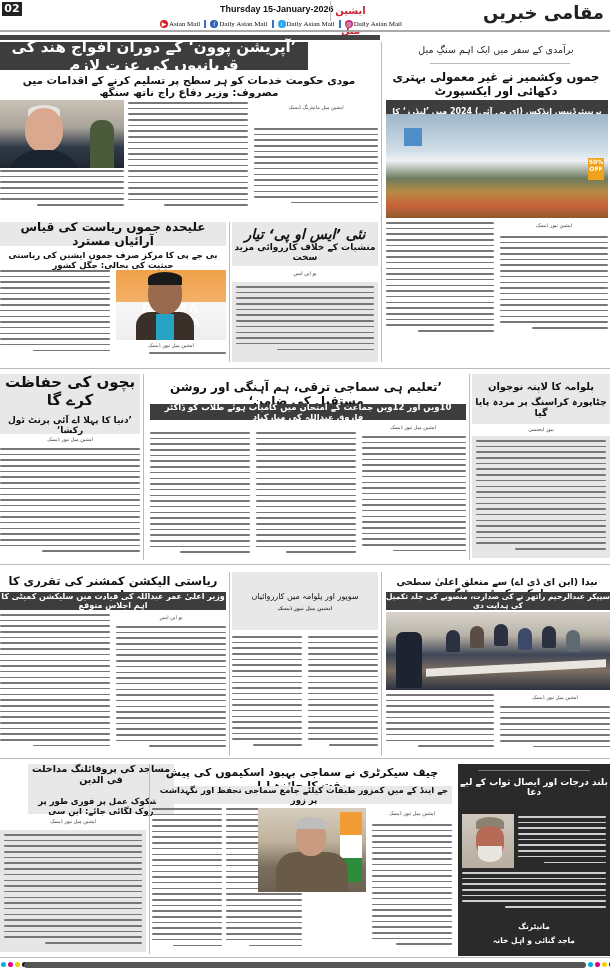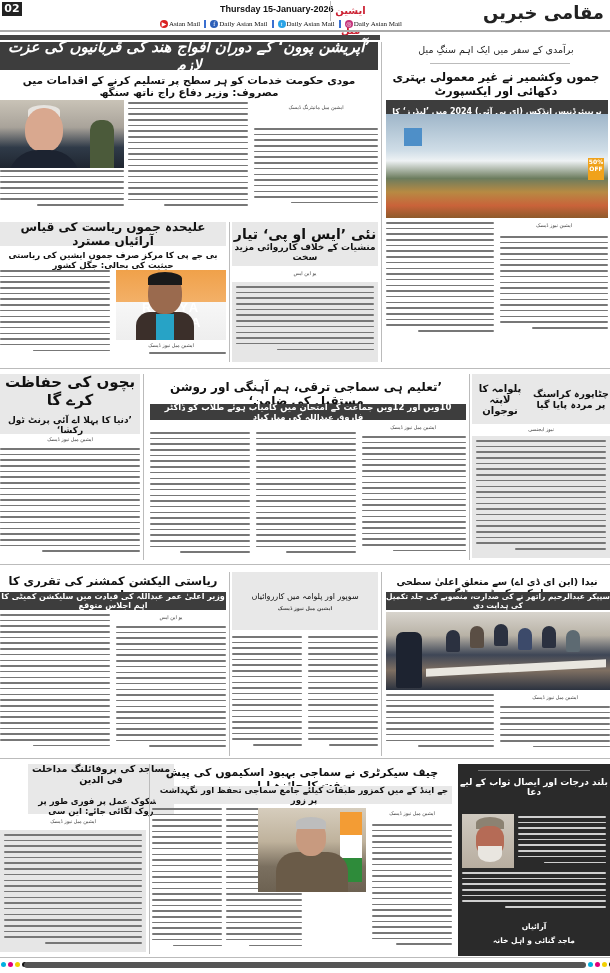--- a/index.html
+++ b/index.html
@@ -86,21 +86,21 @@
   <span class="sep"></span>
   <span><span class="ic" style="background:#2d5fb8">f</span><span>Daily Asian Mail</span></span>
   <span class="sep"></span>
   <span><span class="ic" style="background:#2aa3e6">t</span><span>Daily Asian Mail</span></span>
   <span class="sep"></span>
   <span><span class="ic" style="background:#c4327a">◎</span><span>Daily Asian Mail</span></span>
 </div>
 <div class="abs rule-top"></div>
 <div class="abs bar-top"></div>
 
-<div class="abs hl-dark rtl urdu" style="left:0;top:42px;width:378px;height:28px;font-size:15px;font-style:italic;">
+<div class="abs hl-dark rtl urdu" style="left:0;top:42px;width:308px;height:28px;font-size:15px;">
   <span>’آپریشن پوون‘ کے دوران افواج ھند کی قربانیوں کی عزت لازم</span>
 </div>
 <div class="abs hl-plain rtl urdu" style="left:0;top:74px;width:378px;font-size:10.5px;">مودی حکومت خدمات کو ہر سطح پر تسلیم کرنے کے اقدامات میں مصروف: وزیر دفاع راج ناتھ سنگھ</div>
 <div class="abs photo ph-rajnath" style="left:0;top:100px;width:124px;height:68px;">
   <div class="hair"></div>
     <div class="face"></div>
     <div class="body"></div>
     <div class="officer"></div>
 </div>
 <div class="abs col" style="left:0;top:170px;width:124px;height:44px;">
@@ -231,21 +231,21 @@
     <div class="shirt"></div>
     <div class="head"></div>
     <div class="hair"></div>
 </div>
 <div class="abs cap rtl" style="left:116px;top:342px;width:110px;">ایشین میل نیوز ڈیسک</div>
 <div class="abs col" style="left:116px;top:352px;width:110px;height:10px;">
     <div class="ln" style="width: 70%; margin-left: auto;"></div>
   </div>
 
 <div class="abs hl-light" style="left:232px;top:222px;width:146px;height:44px;flex-direction:column;">
-  <span class="rtl urdu" style="font-size:14px;">نئی ’ایس او پی‘ تیار</span>
+  <span class="rtl urdu" style="font-size:14px;font-style:italic;">نئی ’ایس او پی‘ تیار</span>
   <span class="rtl urdu" style="font-size:9px;font-weight:bold;">منشیات کے خلاف کارروائی مزید سخت</span>
 </div>
 <div class="abs credit rtl" style="left:232px;top:270px;width:146px;">یو این ایس</div>
 <div class="abs col gray" style="left:232px;top:282px;width:146px;height:80px;padding:4px;">
     <div class="ln"></div>
     <div class="ln"></div>
     <div class="ln"></div>
     <div class="ln"></div>
     <div class="ln"></div>
     <div class="ln"></div>
@@ -356,21 +356,21 @@
     <div class="ln"></div>
     <div class="ln"></div>
     <div class="ln"></div>
     <div class="ln"></div>
     <div class="ln"></div>
     <div class="ln"></div>
     <div class="ln"></div>
     <div class="ln" style="width: 70%; margin-left: auto;"></div>
   </div>
 
-<div class="abs hl-light" style="left:472px;top:374px;width:138px;height:50px;flex-direction:row;gap:4px;">
+<div class="abs hl-light" style="left:472px;top:374px;width:138px;height:50px;flex-direction:column;gap:4px;">
   <span class="rtl urdu" style="font-size:10px;">پلوامہ کا لاپتہ نوجوان</span>
   <span class="rtl urdu" style="font-size:9.5px;">چٹاپورہ کراسنگ پر مردہ پایا گیا</span>
 </div>
 <div class="abs credit rtl" style="left:472px;top:426px;width:138px;">نیوز ایجنسی</div>
 <div class="abs col gray" style="left:472px;top:436px;width:138px;height:122px;padding:4px;">
     <div class="ln"></div>
     <div class="ln"></div>
     <div class="ln"></div>
     <div class="ln"></div>
     <div class="ln"></div>
@@ -677,21 +677,21 @@
     </div>
   <div class="abs col dark" style="left:4px;top:108px;width:144px;height:44px;">
       <div class="ln"></div>
       <div class="ln"></div>
       <div class="ln"></div>
       <div class="ln"></div>
       <div class="ln"></div>
       <div class="ln"></div>
       <div class="ln" style="width: 70%; margin-left: auto;"></div>
     </div>
-  <div class="abs rtl urdu" style="left:0;top:158px;width:152px;text-align:center;color:#fff;font-size:7.5px;font-weight:bold;">آرائیاں</div>
+  <div class="abs rtl urdu" style="left:0;top:158px;width:152px;text-align:center;color:#fff;font-size:7.5px;font-weight:bold;">مانیٹرنگ</div>
   <div class="abs rtl urdu" style="left:0;top:172px;width:152px;text-align:center;color:#fff;font-size:7.5px;font-weight:bold;">ماجد گنائی و اہل خانہ</div>
 </div>
 
 <div class="abs divider-v" style="left:381px;top:42px;height:320px;"></div>
 <div class="abs divider-v" style="left:229px;top:222px;height:140px;"></div>
 <div class="abs divider-v" style="left:143px;top:374px;height:186px;"></div>
 <div class="abs divider-v" style="left:469px;top:374px;height:186px;"></div>
 <div class="abs divider-v" style="left:229px;top:572px;height:184px;"></div>
 <div class="abs divider-v" style="left:381px;top:572px;height:184px;"></div>
 <div class="abs divider-v" style="left:149px;top:764px;height:190px;"></div>

